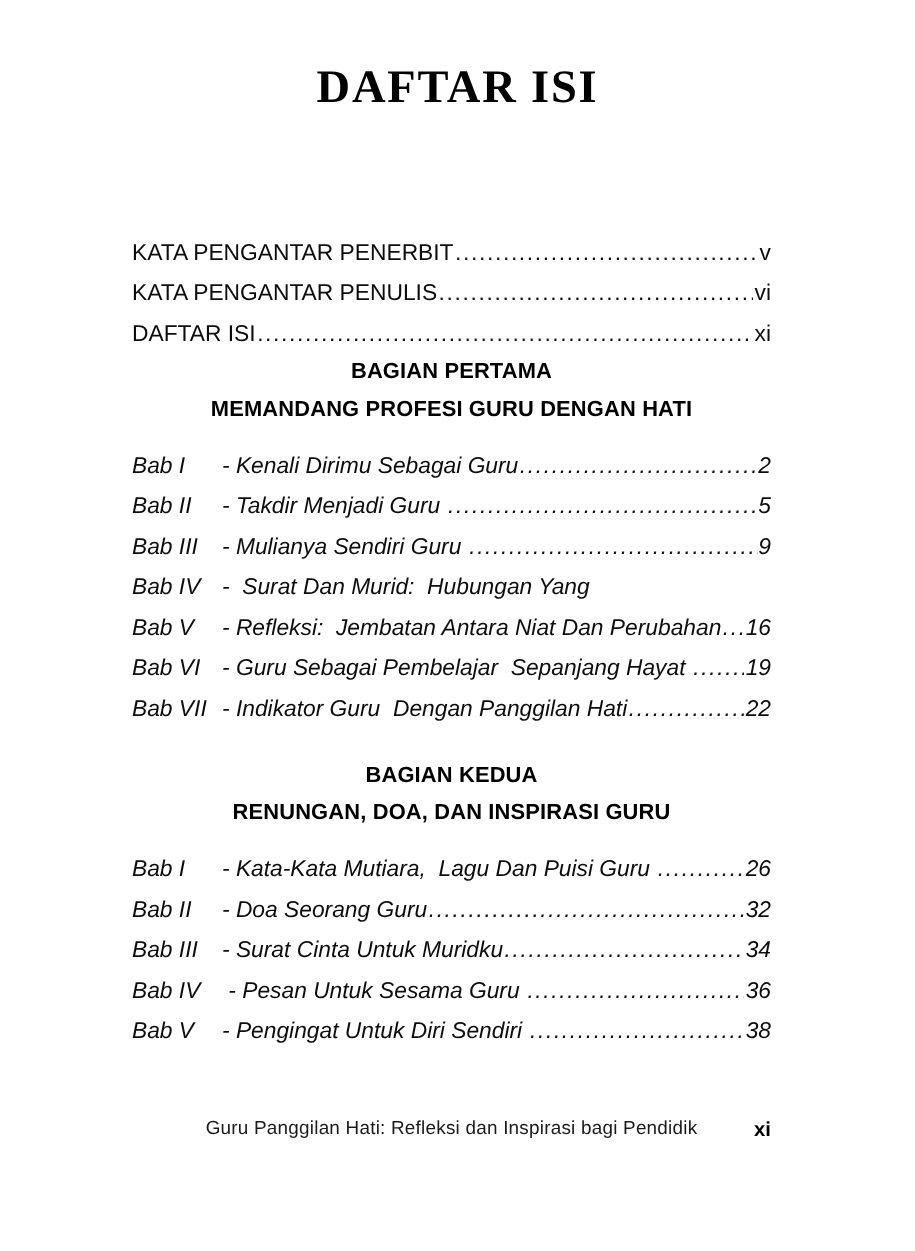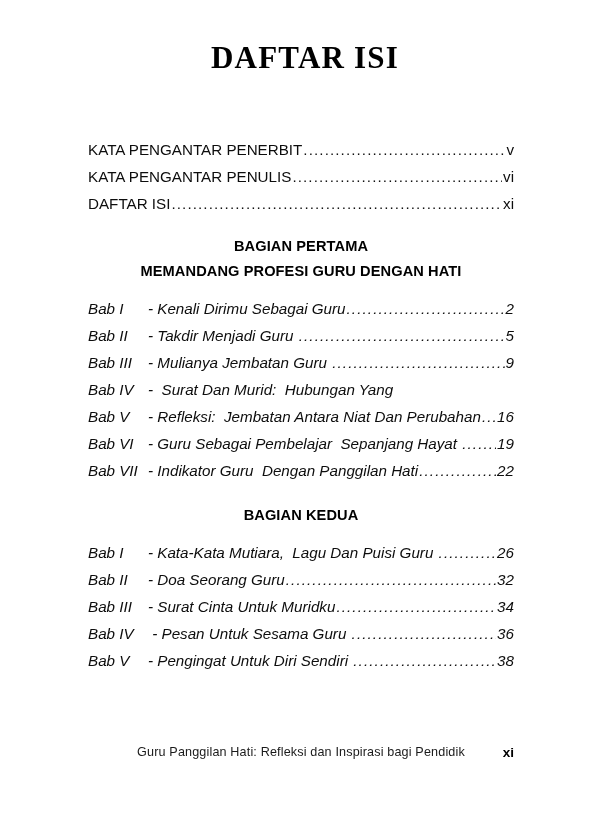--- a/index.html
+++ b/index.html
@@ -28,21 +28,21 @@
     font-family: "Liberation Serif", serif;
     font-weight: bold;
     font-size: 31px;
     letter-spacing: 1.2px;
     color: #000000;
   }
 
   
   .toc {
     position: absolute;
-    top: 136px;
+    top: 155px;
     left: 88px;
     width: 426px;
   }
 
   
   .front-row {
     display: flex;
     align-items: baseline;
     font-size: 15.2px;
     line-height: 27px;
@@ -65,21 +65,21 @@
   
   .section-head {
     text-align: center;
     font-weight: bold;
     font-size: 14.6px;
     line-height: 25px;
     letter-spacing: 0.1px;
     color: #000000;
   }
   .section-head .line2 { display: block; }
-  .sec1 { margin-top: 17px; }
+  .sec1 { }
   .sec2 { margin-top: 19px; }
 
   
   .chap-row {
     display: flex;
     align-items: baseline;
     font-size: 15.2px;
     line-height: 27px;
     white-space: nowrap;
     font-style: italic;
@@ -195,21 +195,21 @@
         <span class="bab">Bab II</span>
         <span class="body">
           <span class="title-txt">- Takdir Menjadi Guru </span>
           <span class="leader">..........................................</span>
           <span class="pageno">5</span>
         </span>
       </div>
       <div class="chap-row">
         <span class="bab">Bab III</span>
         <span class="body">
-          <span class="title-txt">- Mulianya Jembatan Guru </span>
+          <span class="title-txt">- Mulianya Sendiri Guru </span>
           <span class="leader">.....................................</span>
           <span class="pageno">9</span>
         </span>
       </div>
 
       <div class="chap-row wrap-top">
         <span class="bab">Bab IV</span>
         <span class="body">
           <span class="title-txt">-  Surat Dan Murid:  Hubungan Yang</span>
         </span>
@@ -236,20 +236,21 @@
         <span class="body">
           <span class="title-txt">- Indikator Guru  Dengan Panggilan Hati</span>
           <span class="leader">..................</span>
           <span class="pageno">22</span>
         </span>
       </div>
     </div>
 
     <div class="section-head sec2">
       <span>BAGIAN KEDUA</span>
+      <span class="line2">RENUNGAN, DOA, DAN INSPIRASI GURU</span>
     </div>
 
     <div>
       <div class="chap-row first-group">
         <span class="bab">Bab I</span>
         <span class="body">
           <span class="title-txt">- Kata-Kata Mutiara,  Lagu Dan Puisi Guru </span>
           <span class="leader">..............</span>
           <span class="pageno">26</span>
         </span>

